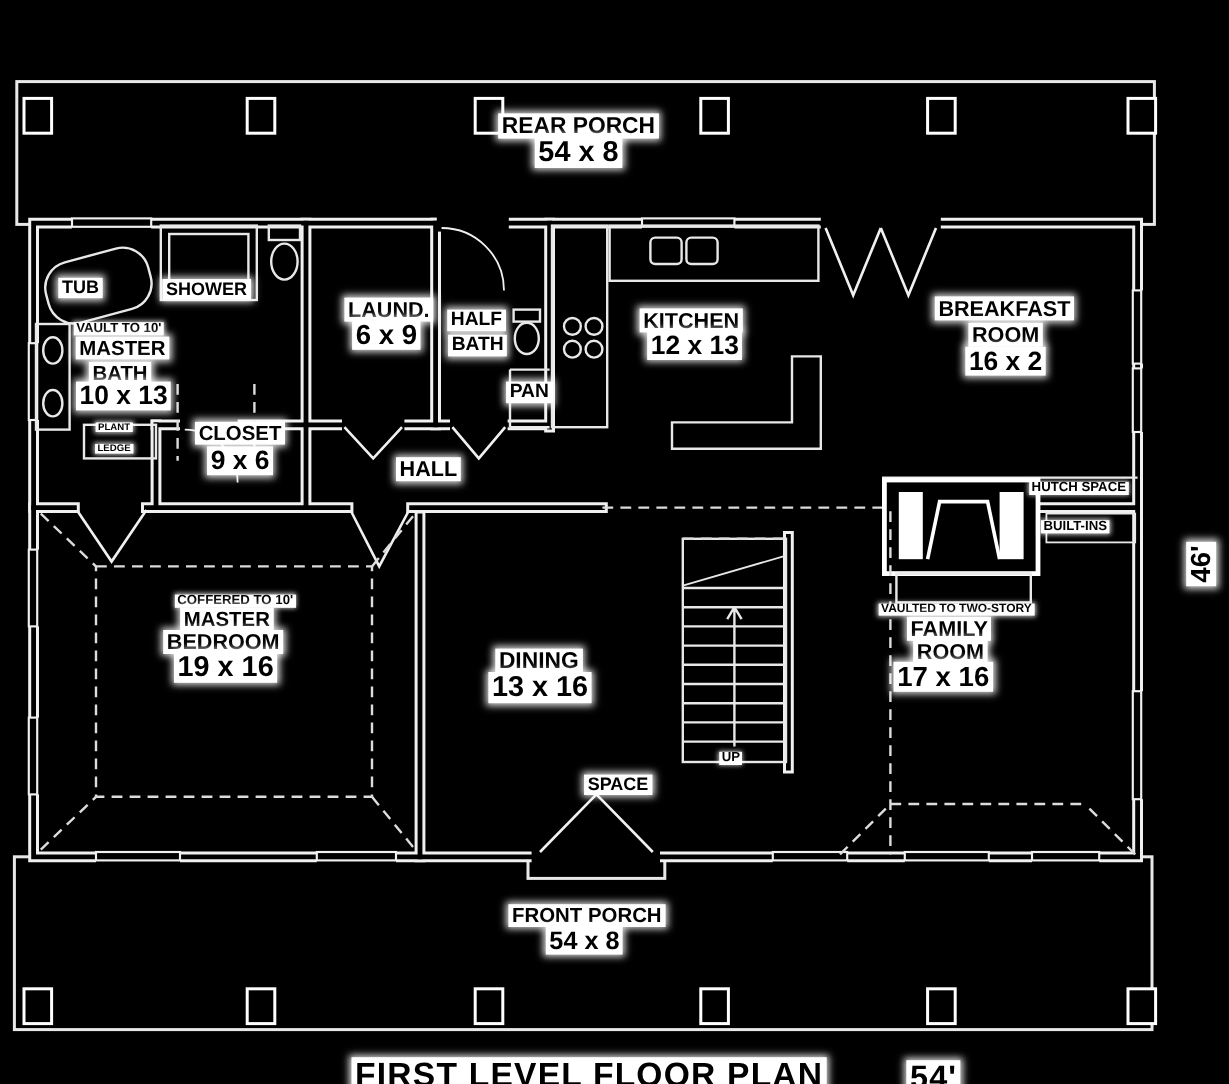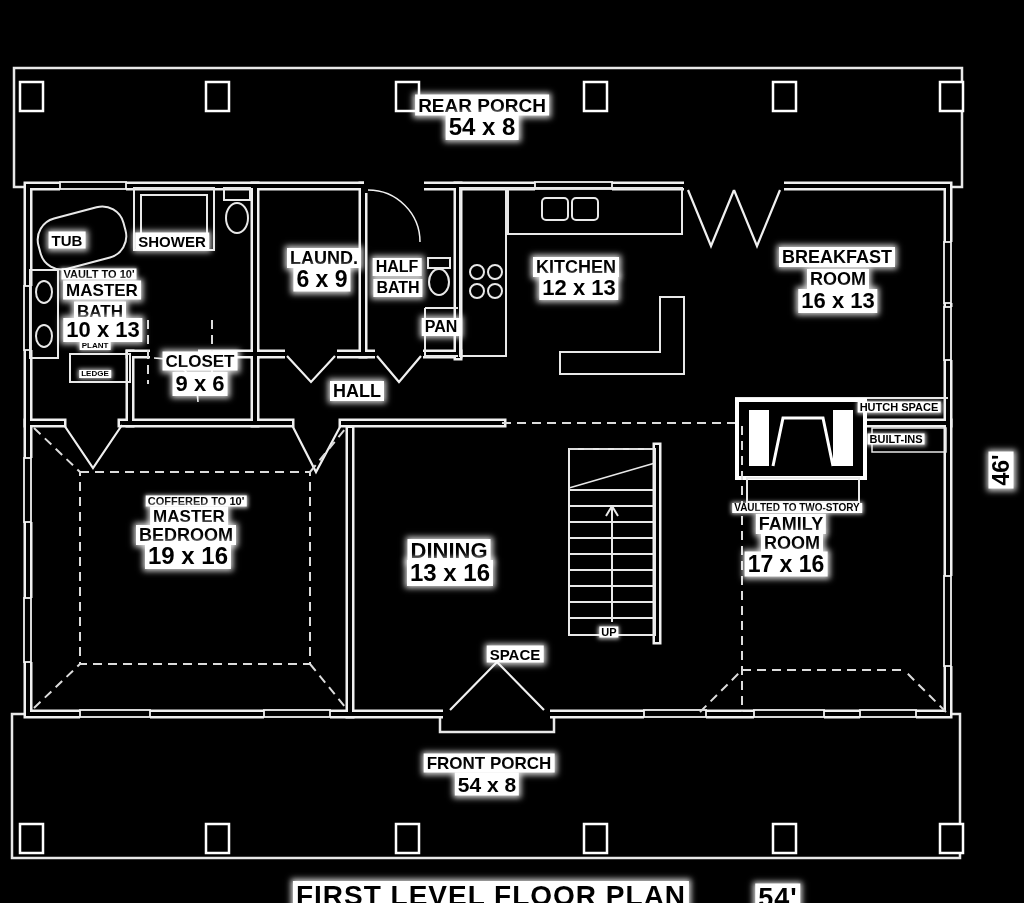--- a/index.html
+++ b/index.html
@@ -197,52 +197,52 @@
   <div class="lbl" style="left:482px;top:107px;font-size:24px">54 x 8</div>
 
   <div class="lbl" style="left:67px;top:220px;font-size:15px">TUB</div>
   <div class="lbl" style="left:172px;top:221px;font-size:15px">SHOWER</div>
 
   <div class="lbl note" style="left:99px;top:254px;font-size:11px">VAULT TO 10'</div>
   <div class="lbl" style="left:102px;top:270px;font-size:17px">MASTER</div>
   <div class="lbl" style="left:100px;top:291px;font-size:17px">BATH</div>
   <div class="lbl" style="left:103px;top:310px;font-size:22px">10 x 13</div>
 
-  <div class="lbl note" style="left:95px;top:326px;font-size:8px">PLANT</div>
+  <div class="lbl note" style="left:95px;top:336px;font-size:8px">PLANT</div>
   <div class="lbl note" style="left:95px;top:354px;font-size:8px">LEDGE</div>
 
   <div class="lbl" style="left:200px;top:341px;font-size:17px">CLOSET</div>
   <div class="lbl" style="left:200px;top:364px;font-size:22px">9 x 6</div>
 
   <div class="lbl" style="left:324px;top:238px;font-size:18px">LAUND.</div>
   <div class="lbl" style="left:322px;top:259px;font-size:23px">6 x 9</div>
 
   <div class="lbl" style="left:397px;top:247px;font-size:16px">HALF</div>
   <div class="lbl" style="left:398px;top:268px;font-size:16px">BATH</div>
 
   <div class="lbl" style="left:441px;top:307px;font-size:16px">PAN</div>
 
   <div class="lbl" style="left:576px;top:247px;font-size:18px">KITCHEN</div>
   <div class="lbl" style="left:579px;top:268px;font-size:22px">12 x 13</div>
 
   <div class="lbl" style="left:837px;top:237px;font-size:18px">BREAKFAST</div>
   <div class="lbl" style="left:838px;top:259px;font-size:18px">ROOM</div>
-  <div class="lbl" style="left:838px;top:281px;font-size:22px">16 x 13</div>
+  <div class="lbl" style="left:838px;top:281px;font-size:22px">16 x 2</div>
 
   <div class="lbl" style="left:357px;top:371px;font-size:18px">HALL</div>
 
   <div class="lbl note" style="left:899px;top:387px;font-size:11px">HUTCH SPACE</div>
   <div class="lbl note" style="left:896px;top:419px;font-size:11px">BUILT-INS</div>
 
   <div class="lbl note" style="left:196px;top:481px;font-size:11px">COFFERED TO 10'</div>
   <div class="lbl" style="left:189px;top:496px;font-size:17px">MASTER</div>
   <div class="lbl" style="left:186px;top:515px;font-size:18px">BEDROOM</div>
   <div class="lbl" style="left:188px;top:536px;font-size:24px">19 x 16</div>
 
-  <div class="lbl" style="left:449px;top:531px;font-size:22px">DINING</div>
+  <div class="lbl" style="left:449px;top:531px;font-size:19px">DINING</div>
   <div class="lbl" style="left:450px;top:553px;font-size:24px">13 x 16</div>
 
   <div class="lbl note" style="left:797px;top:488px;font-size:10px">VAULTED TO TWO-STORY</div>
   <div class="lbl" style="left:791px;top:504px;font-size:18px">FAMILY</div>
   <div class="lbl" style="left:792px;top:523px;font-size:18px">ROOM</div>
   <div class="lbl" style="left:786px;top:544px;font-size:23px">17 x 16</div>
 
   <div class="lbl note" style="left:609px;top:612px;font-size:11px">UP</div>
 
   <div class="lbl" style="left:515px;top:634px;font-size:15px">SPACE</div>

